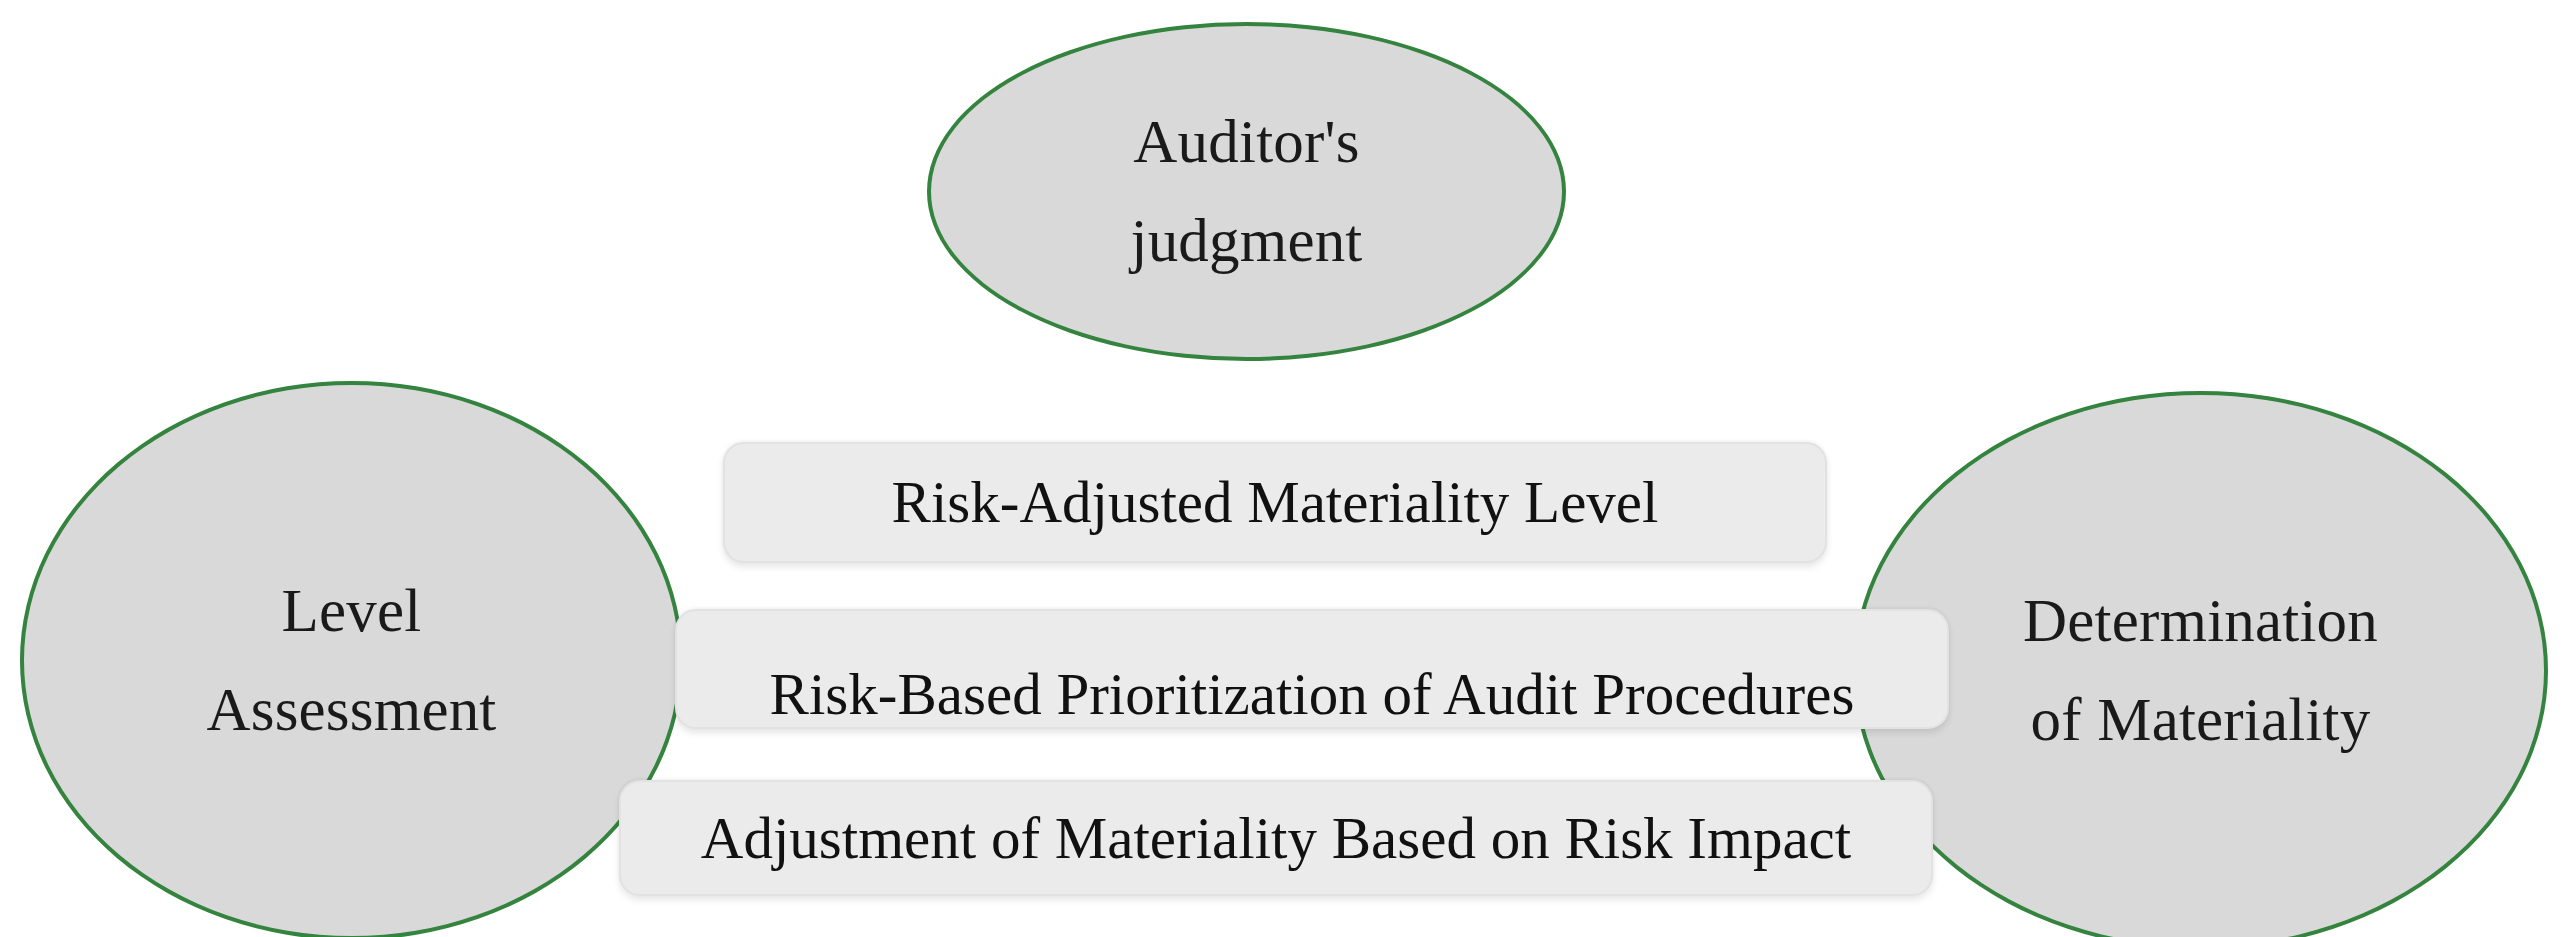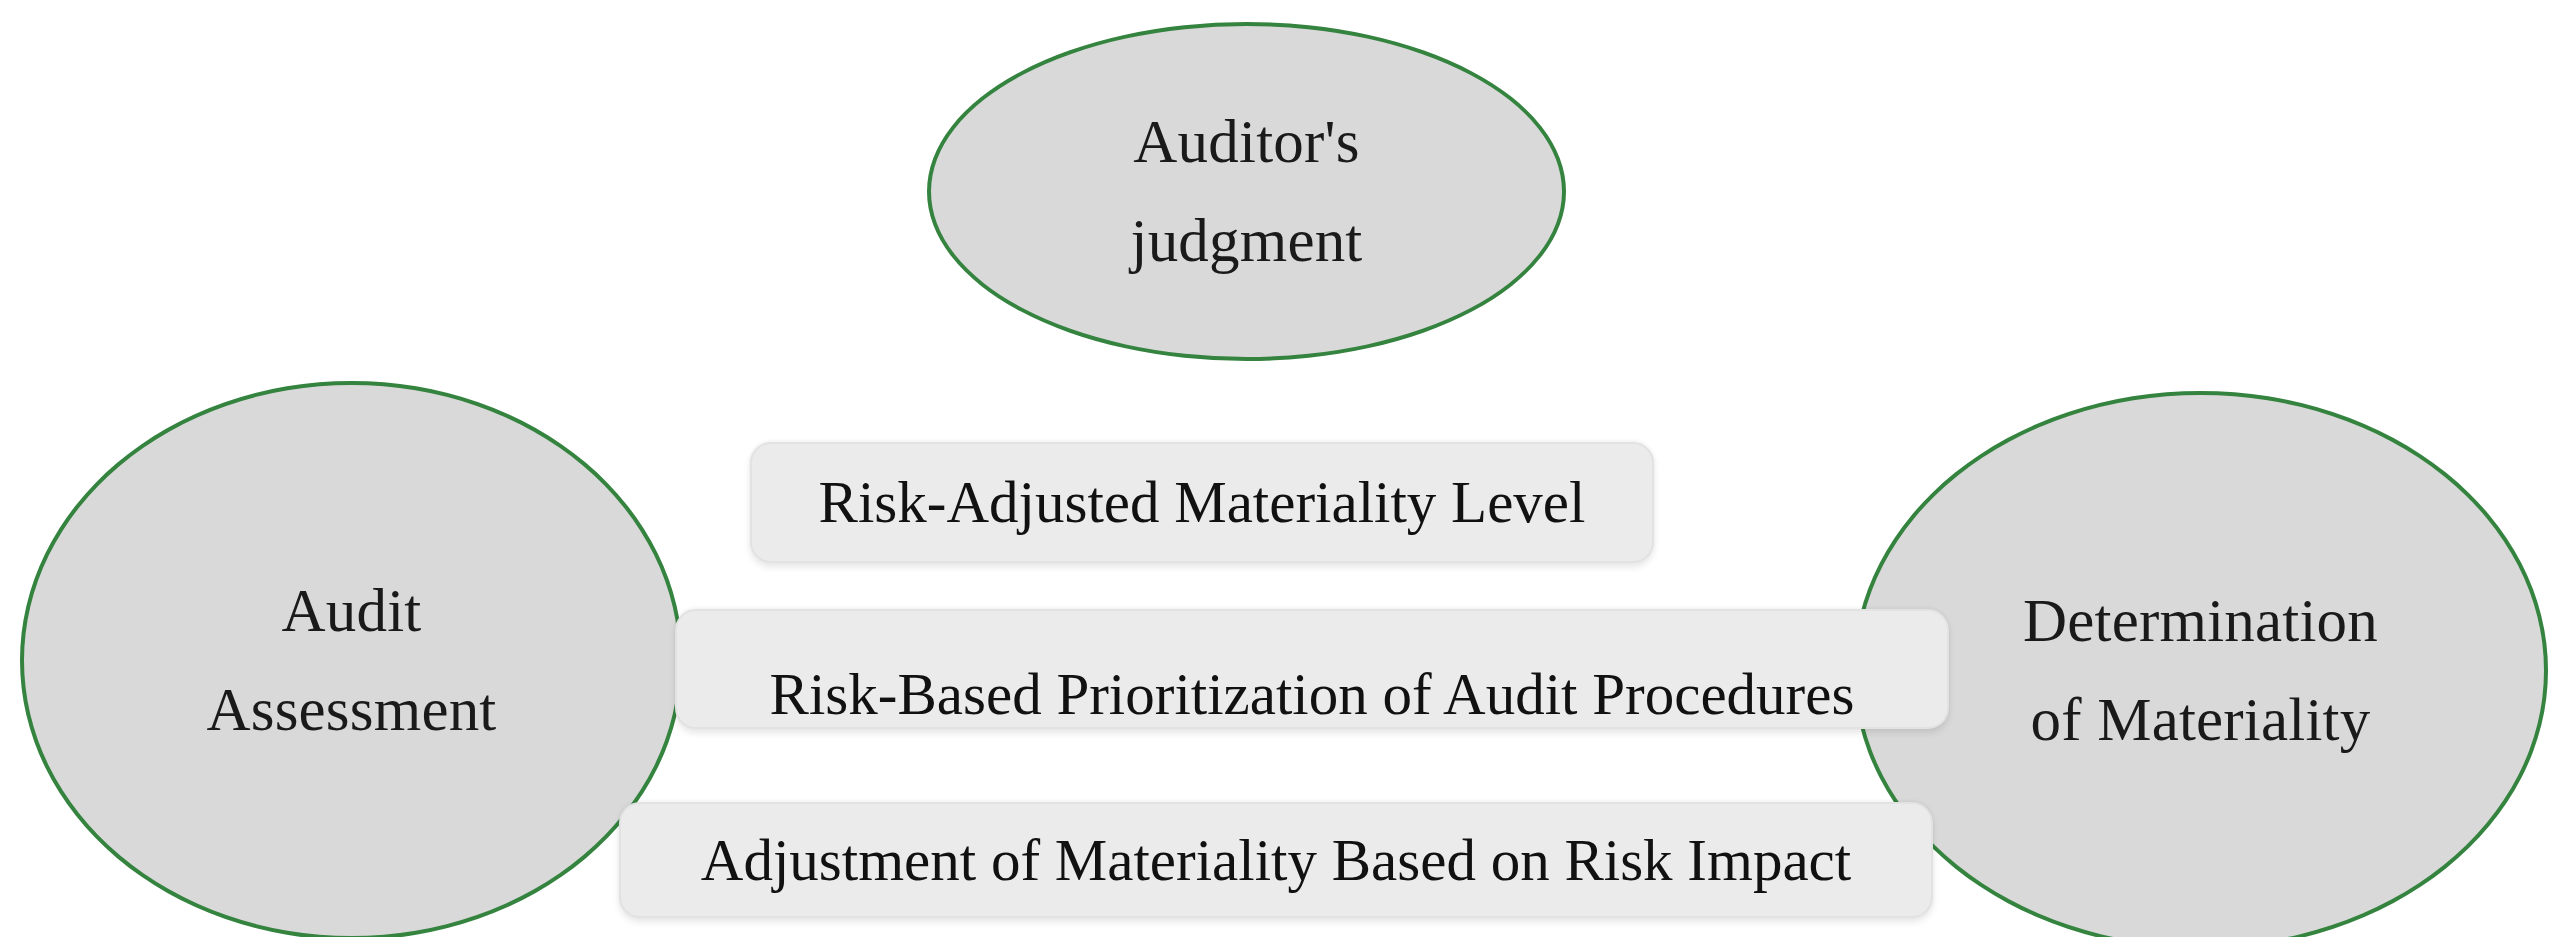--- a/index.html
+++ b/index.html
@@ -82,53 +82,52 @@
     display: block;
     font-size: 59px;
     line-height: 1.1;
     white-space: nowrap;
     font-weight: 400;
   }
 
   #band-risk-adjusted-materiality-level {
     left: 723px;
     top: 442px;
-    width: 904px;
+    width: 1104px;
     height: 121px;
     z-index: 3;
-    margin-left: 27px;
   }
   #band-risk-based-prioritization {
     left: 675px;
     top: 609px;
     width: 1274px;
     height: 120px;
     z-index: 4;
     align-items: flex-end;
   }
   #band-adjustment-materiality-risk-impact {
     left: 619px;
-    top: 802px;
+    top: 780px;
     width: 1314px;
     height: 116px;
     z-index: 3;
   }
 </style>
 </head>
 <body>
 
 <div id="canvas">
 
   <div class="ellipse" id="ellipse-auditor-judgment">
     <span class="label">Auditor's
 judgment</span>
   </div>
 
   <div class="ellipse" id="ellipse-risk-assessment">
-    <span class="label">Audit
+    <span class="label">Level
 Assessment</span>
   </div>
 
   <div class="ellipse" id="ellipse-determination-materiality">
     <span class="label">Determination
 of Materiality</span>
   </div>
 
   <div class="band" id="band-risk-adjusted-materiality-level">
     <span class="label">Risk-Adjusted Materiality Level</span>

